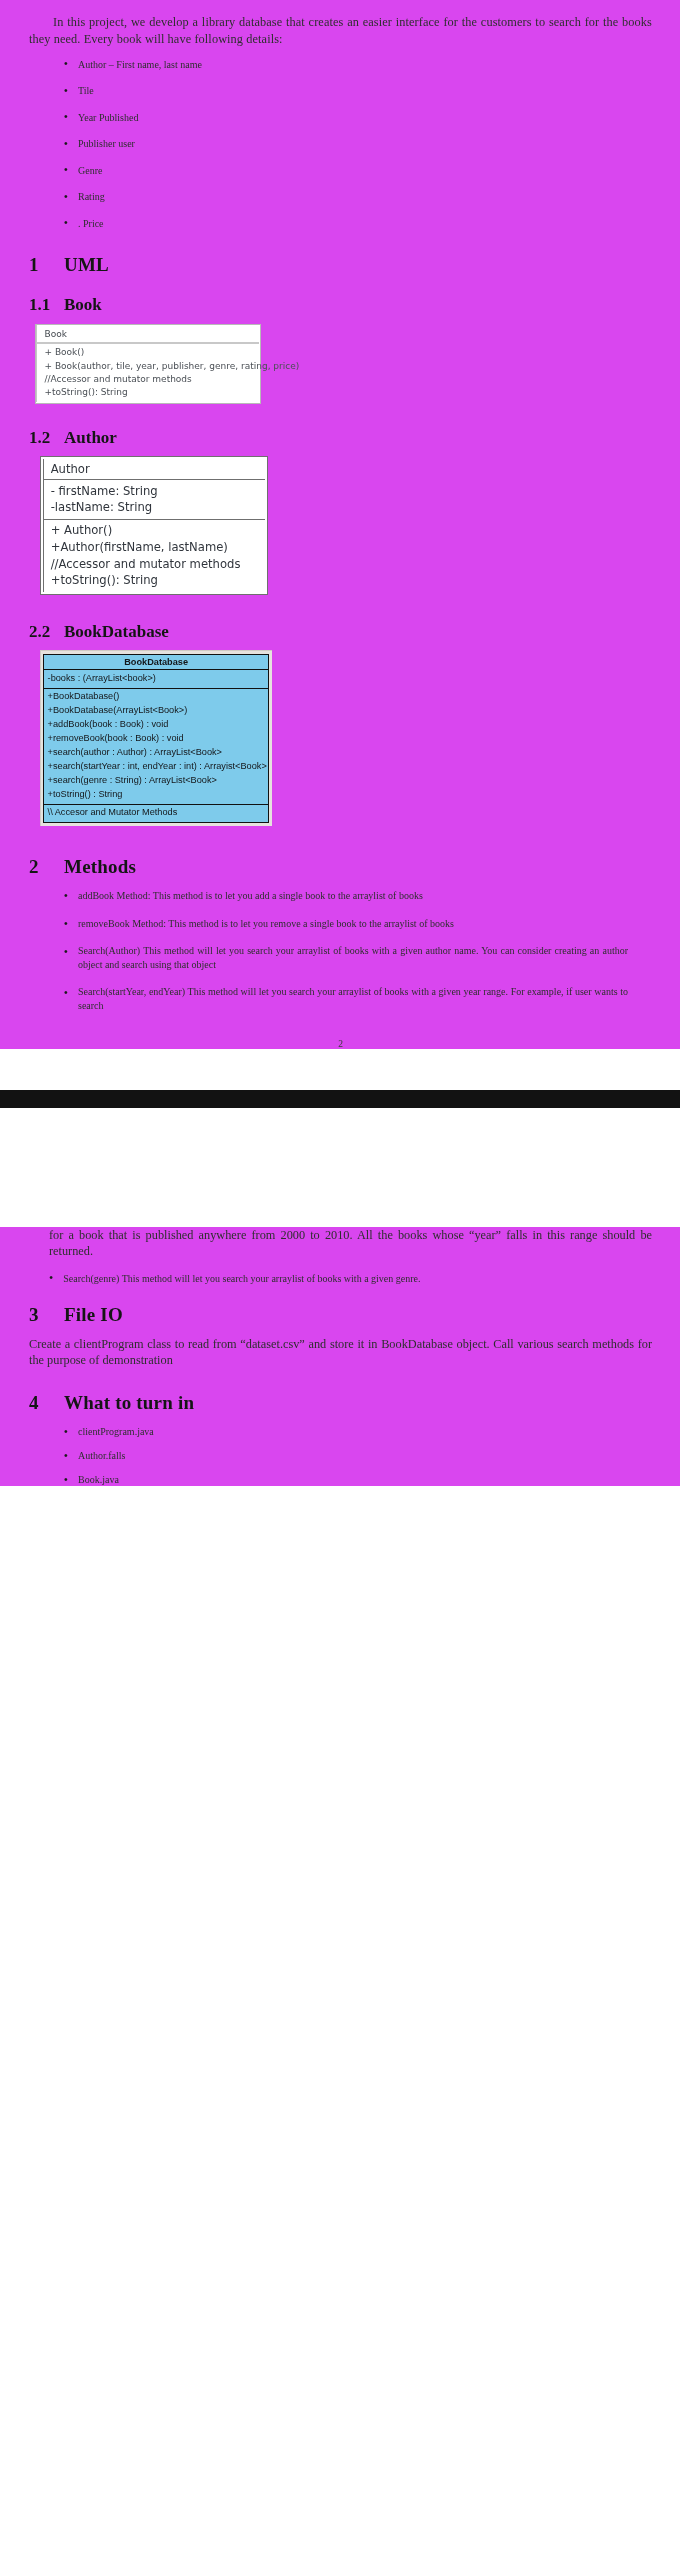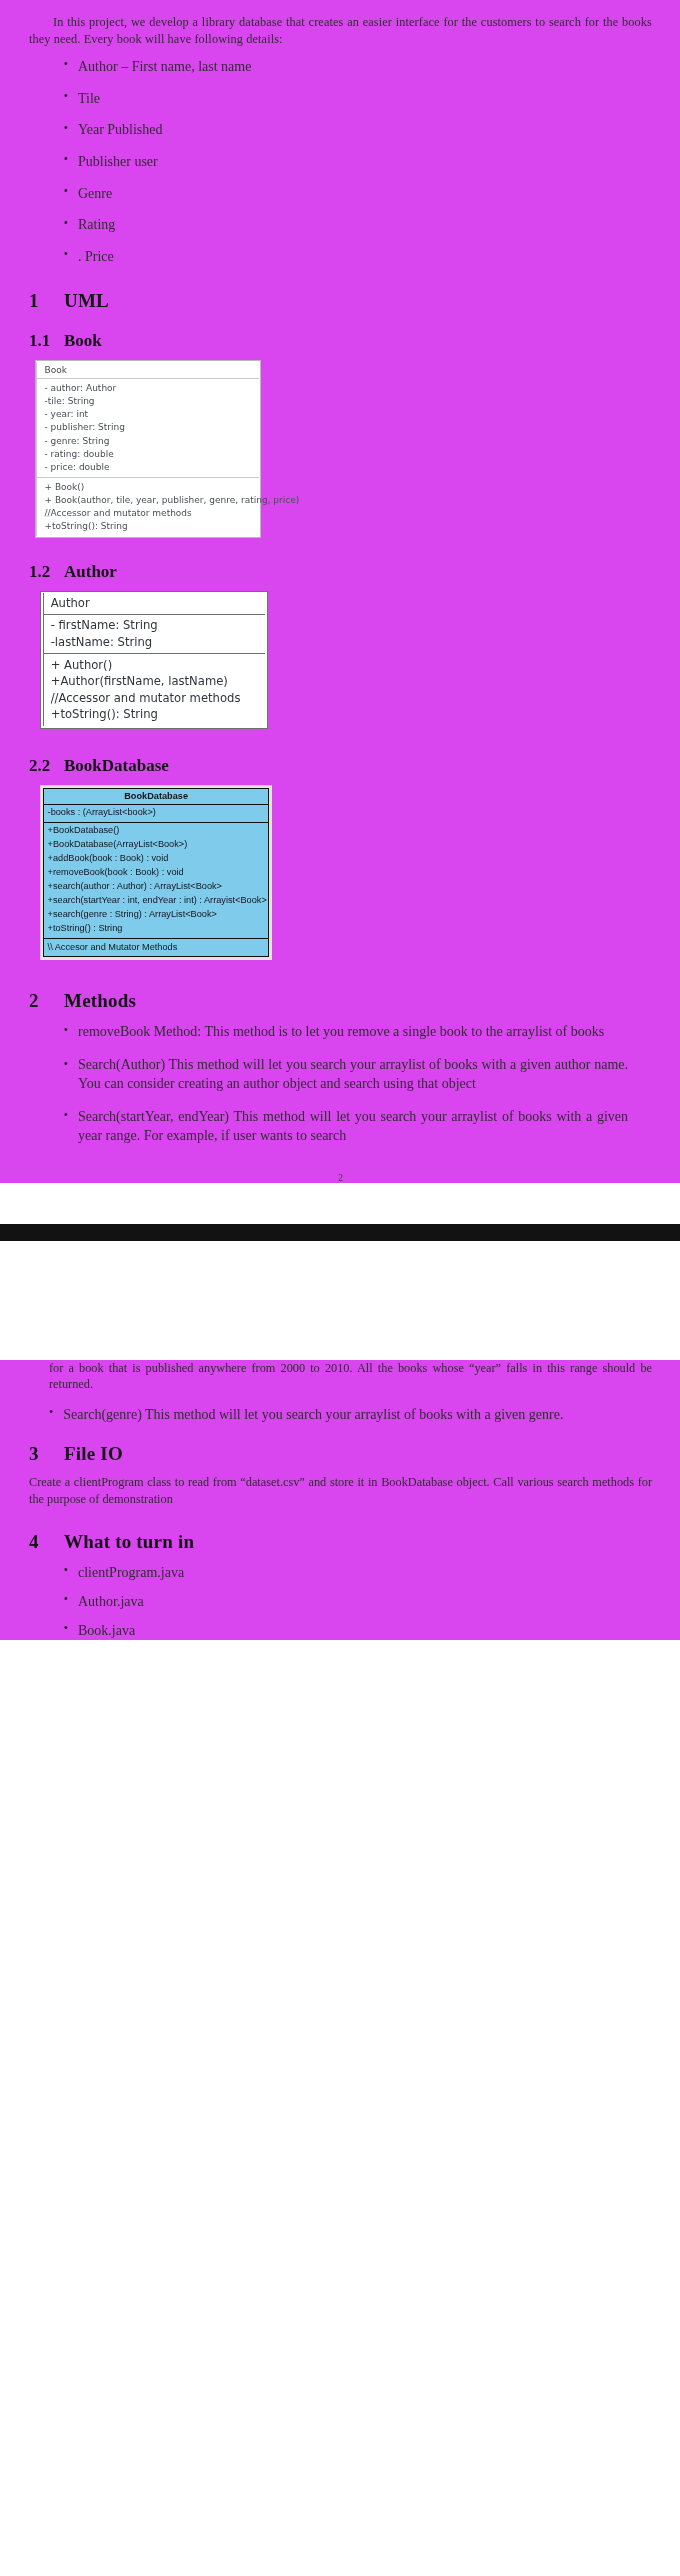--- a/index.html
+++ b/index.html
@@ -28,21 +28,21 @@
     color: #2e2e2e;
     letter-spacing: 0.1px;
   }
   ul.bullets {
     list-style: none;
     margin: 11px 0 0 0;
     padding: 0 0 0 49px;
   }
   ul.bullets > li {
     position: relative;
-    font-size: 14px;
+    font-size: 10px;
     line-height: 1.3;
     margin-bottom: 13.5px;
     color: #2e2e2e;
     text-align: justify;
     padding-right: 19px;
   }
   ul.bullets > li::before {
     content: "\2022";
     position: absolute;
     left: -14.3px;
@@ -192,29 +192,20 @@
     </h1>
 
     <h2 class="subsec">
       <span class="num">1.1</span><span>Book</span>
     </h2>
 
     <div class="uml-wrap">
       <div class="uml-book">
         <div class="inner">
           <div class="title">Book</div>
-          <div class="compartment">
-            <div class="row">- author: Author</div>
-            <div class="row">-tile: String</div>
-            <div class="row">- year: int</div>
-            <div class="row">- publisher: String</div>
-            <div class="row">- genre: String</div>
-            <div class="row">- rating: double</div>
-            <div class="row">- price: double</div>
-          </div>
           <div class="compartment second">
             <div class="row">+ Book()</div>
             <div class="row">+ Book(author, tile, year, publisher, genre, rating, price)</div>
             <div class="row">//Accessor and mutator methods</div>
             <div class="row">+toString(): String</div>
           </div>
         </div>
       </div>
     </div>
 
@@ -266,20 +257,21 @@
           </div>
         </div>
       </div>
     </div>
 
     <h1 class="sec" style="margin-top:30px">
       <span class="num">2</span><span>Methods</span>
     </h1>
 
     <ul class="bullets methods">
+      <li>addBook Method: This method is to let you add a single book to the arraylist of books</li>
       <li>removeBook Method: This method is to let you remove a single book to the arraylist of books</li>
       <li>Search(Author) This method will let you search your arraylist of books with a given author name. You can consider creating an author object and search using that object</li>
       <li>Search(startYear, endYear) This method will let you search your arraylist of books with a given year range. For example, if user wants to search</li>
     </ul>
 
     <div class="pagenum">2</div>
   </div>
 
   <div class="page-gap"></div>
 </div>
@@ -303,18 +295,18 @@
     </h1>
 
     <p class="io-para">Create a clientProgram class to read from “dataset.csv” and store it in BookDatabase object. Call various search methods for the purpose of demonstration</p>
 
     <h1 class="sec" style="margin-top:24px">
       <span class="num">4</span><span>What to turn in</span>
     </h1>
 
     <ul class="bullets files">
       <li>clientProgram.java</li>
-      <li>Author.java</li>
+      <li>Author.falls</li>
       <li>Book.java</li>
     </ul>
   </div>
 </div>
 
 
 </body></html>

